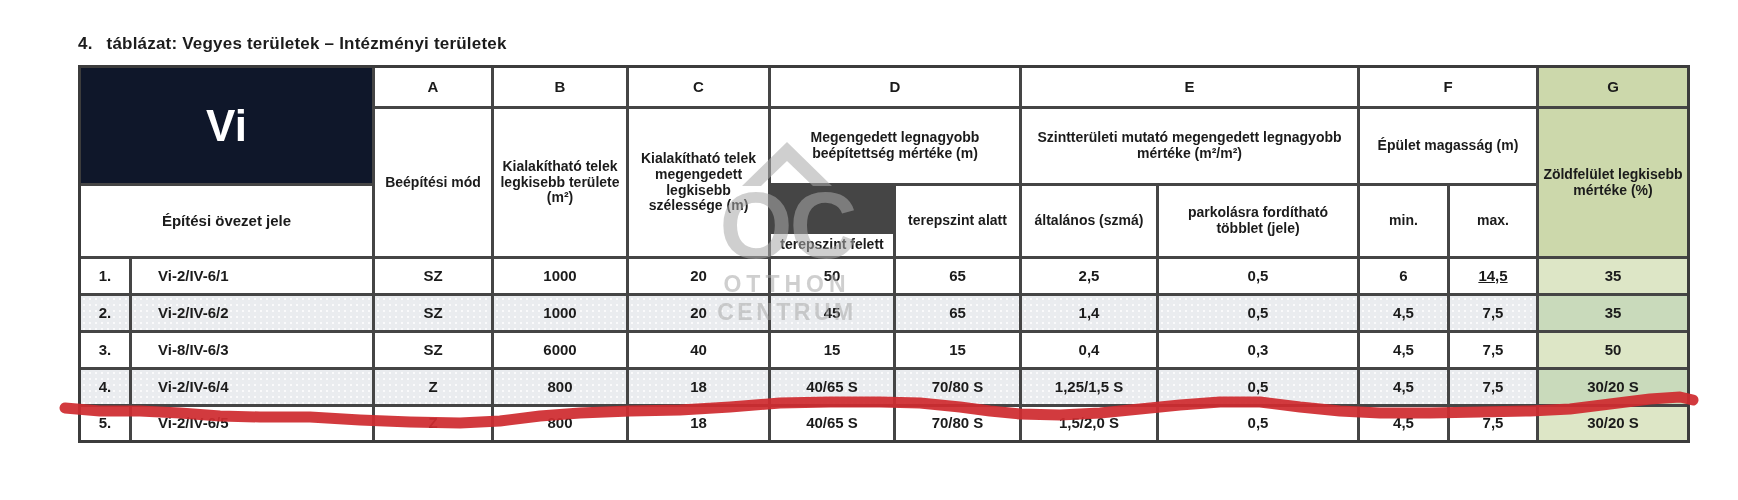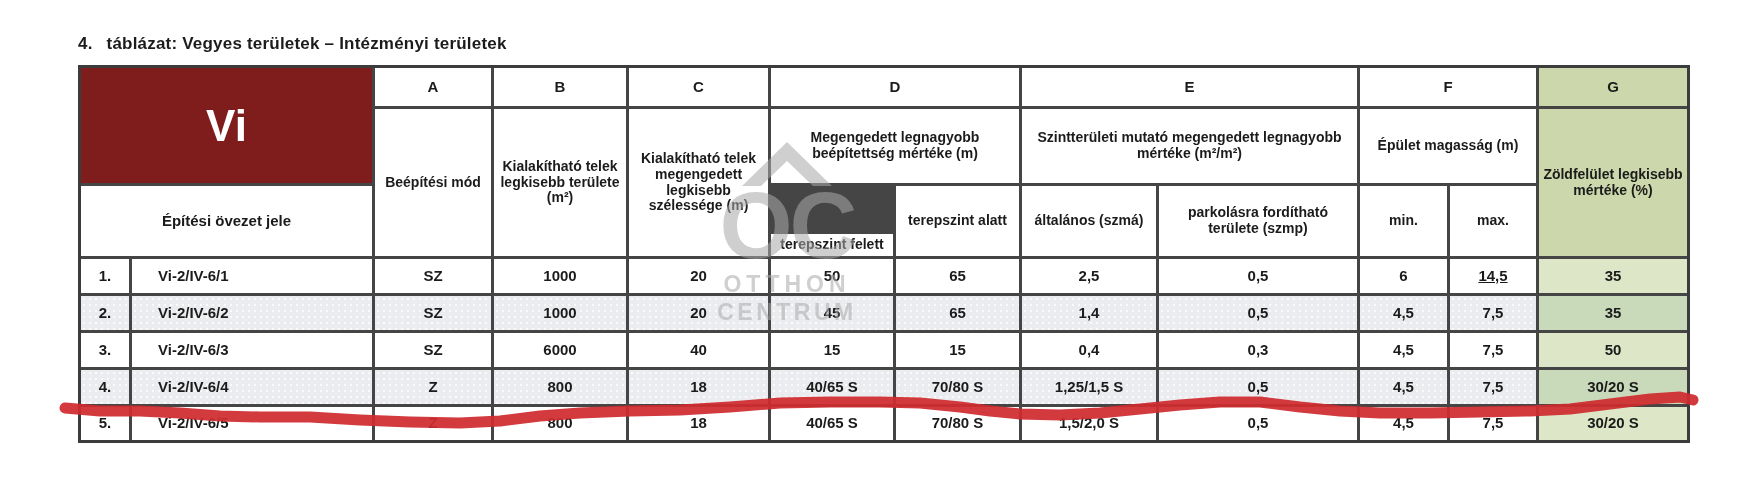--- a/index.html
+++ b/index.html
@@ -41,21 +41,21 @@
   .sub{font-size:14px;}
   .data{font-size:15px;padding:0 4px;}
   .zone{justify-content:flex-start;text-align:left;padding-left:26px;}
   .shade{background:#eaecef;}
   .dots{
     background-image:radial-gradient(rgba(255,255,255,.75) 1px, rgba(0,0,0,0) 1.2px);
     background-size:6px 6px;
   }
   .vi-box{
     grid-column:1/3;grid-row:1/3;
-    background:#7f1d1d;
+    background:#0f172a;
     color:#ffffff;font-size:44px;font-weight:700;
   }
   .zone-label{grid-column:1/3;grid-row:3;font-size:15px;}
   .g-head{background:#ccd8ab;}
   .g-light{background:#dde6c6;}
   .g-dark{background:#c9dabb;}
   
   .cA1{grid-column:3;grid-row:1;} .cB1{grid-column:4;grid-row:1;}
   .cC1{grid-column:5;grid-row:1;} .cD1{grid-column:6/8;grid-row:1;}
   .cE1{grid-column:8/10;grid-row:1;} .cF1{grid-column:10/12;grid-row:1;}
@@ -103,21 +103,21 @@
     <div class="cell letter cG1 g-head dots">G</div>
 
     <div class="cell head cA2">Beépítési mód</div>
     <div class="cell head cB2">Kialakítható telek legkisebb területe (m²)</div>
     <div class="cell head cC2">Kialakítható telek megengedett legkisebb szélessége (m)</div>
     <div class="cell head cD2">Megengedett legnagyobb beépítettség mértéke (m)</div>
     <div class="cell sub cD3a">terepszint felett</div>
     <div class="cell sub cD3b">terepszint alatt</div>
     <div class="cell head cE2">Szintterületi mutató megengedett legnagyobb mértéke (m²/m²)</div>
     <div class="cell sub cE3a">általános (szmá)</div>
-    <div class="cell sub cE3b">parkolásra fordítható területe (szmp)</div>
+    <div class="cell sub cE3b">parkolásra fordítható többlet (jele)</div>
     <div class="cell head cF2">Épület magasság (m)</div>
     <div class="cell sub cF3a">min.</div>
     <div class="cell sub cF3b">max.</div>
     <div class="cell head cG2 g-head dots">Zöldfelület legkisebb mértéke (%)</div>
 
   <div class="cell data" style="grid-area: 4 / 1;">1.</div>
       <div class="cell data zone" style="grid-area: 4 / 2;">Vi-2/IV-6/1</div>
       <div class="cell data" style="grid-area: 4 / 3;">SZ</div>
       <div class="cell data" style="grid-area: 4 / 4;">1000</div>
       <div class="cell data" style="grid-area: 4 / 5;">20</div>
@@ -134,21 +134,21 @@
       <div class="cell data shade dots" style="grid-area: 5 / 4;">1000</div>
       <div class="cell data shade dots" style="grid-area: 5 / 5;">20</div>
       <div class="cell data shade dots" style="grid-area: 5 / 6;">45</div>
       <div class="cell data shade dots" style="grid-area: 5 / 7;">65</div>
       <div class="cell data shade dots" style="grid-area: 5 / 8;">1,4</div>
       <div class="cell data shade dots" style="grid-area: 5 / 9;">0,5</div>
       <div class="cell data shade dots" style="grid-area: 5 / 10;">4,5</div>
       <div class="cell data shade dots" style="grid-area: 5 / 11;">7,5</div>
       <div class="cell data g-dark dots" style="grid-area: 5 / 12;">35</div>
       <div class="cell data" style="grid-area: 6 / 1;">3.</div>
-      <div class="cell data zone" style="grid-area: 6 / 2;">Vi-2/IV-6/3</div>
+      <div class="cell data zone" style="grid-area: 6 / 2;">Vi-8/IV-6/3</div>
       <div class="cell data" style="grid-area: 6 / 3;">SZ</div>
       <div class="cell data" style="grid-area: 6 / 4;">6000</div>
       <div class="cell data" style="grid-area: 6 / 5;">40</div>
       <div class="cell data" style="grid-area: 6 / 6;">15</div>
       <div class="cell data" style="grid-area: 6 / 7;">15</div>
       <div class="cell data" style="grid-area: 6 / 8;">0,4</div>
       <div class="cell data" style="grid-area: 6 / 9;">0,3</div>
       <div class="cell data" style="grid-area: 6 / 10;">4,5</div>
       <div class="cell data" style="grid-area: 6 / 11;">7,5</div>
       <div class="cell data g-light dots" style="grid-area: 6 / 12;">50</div>

